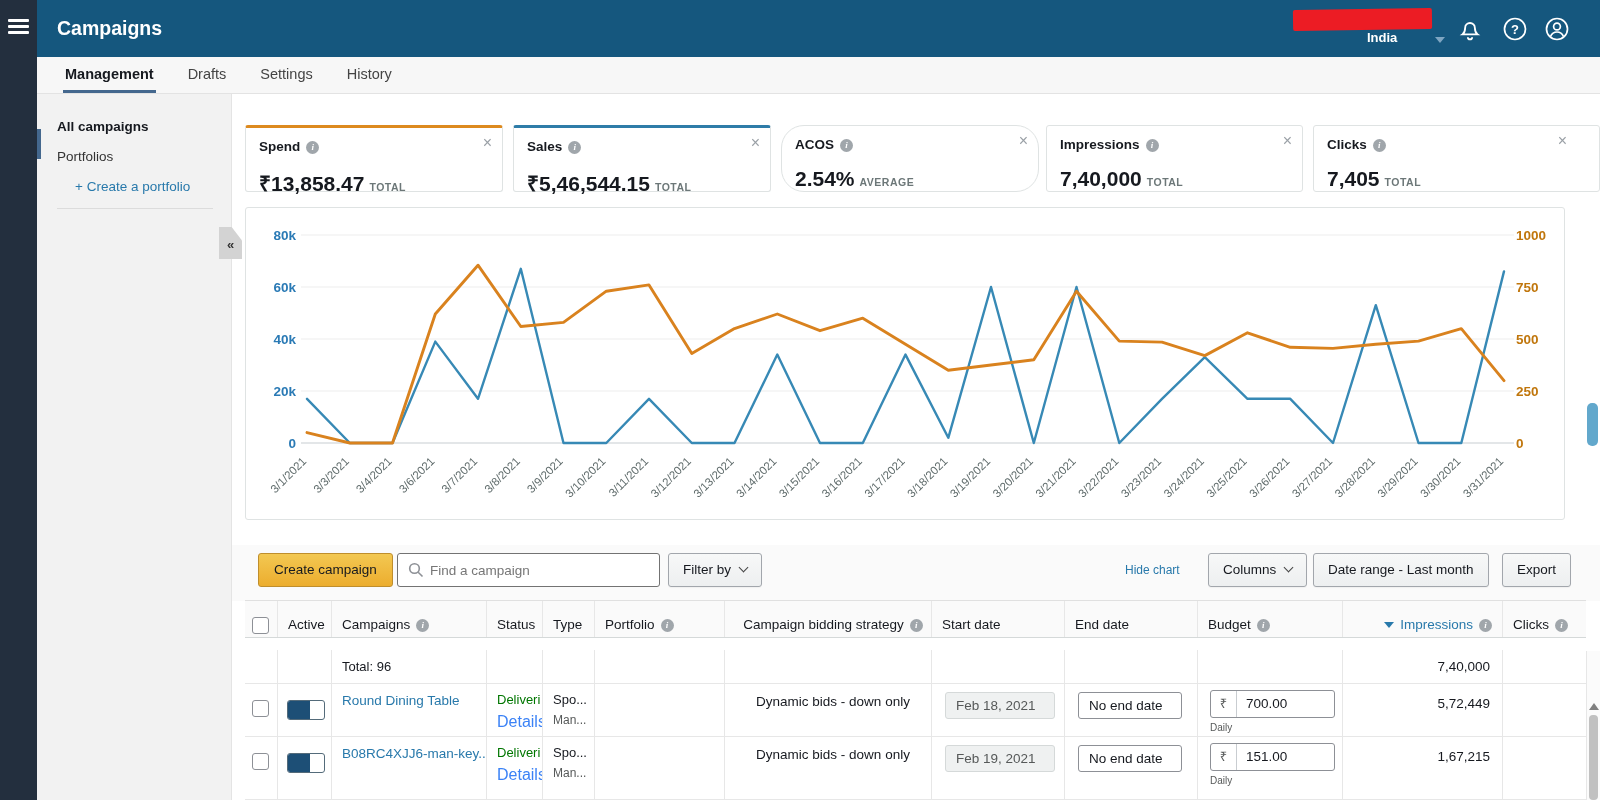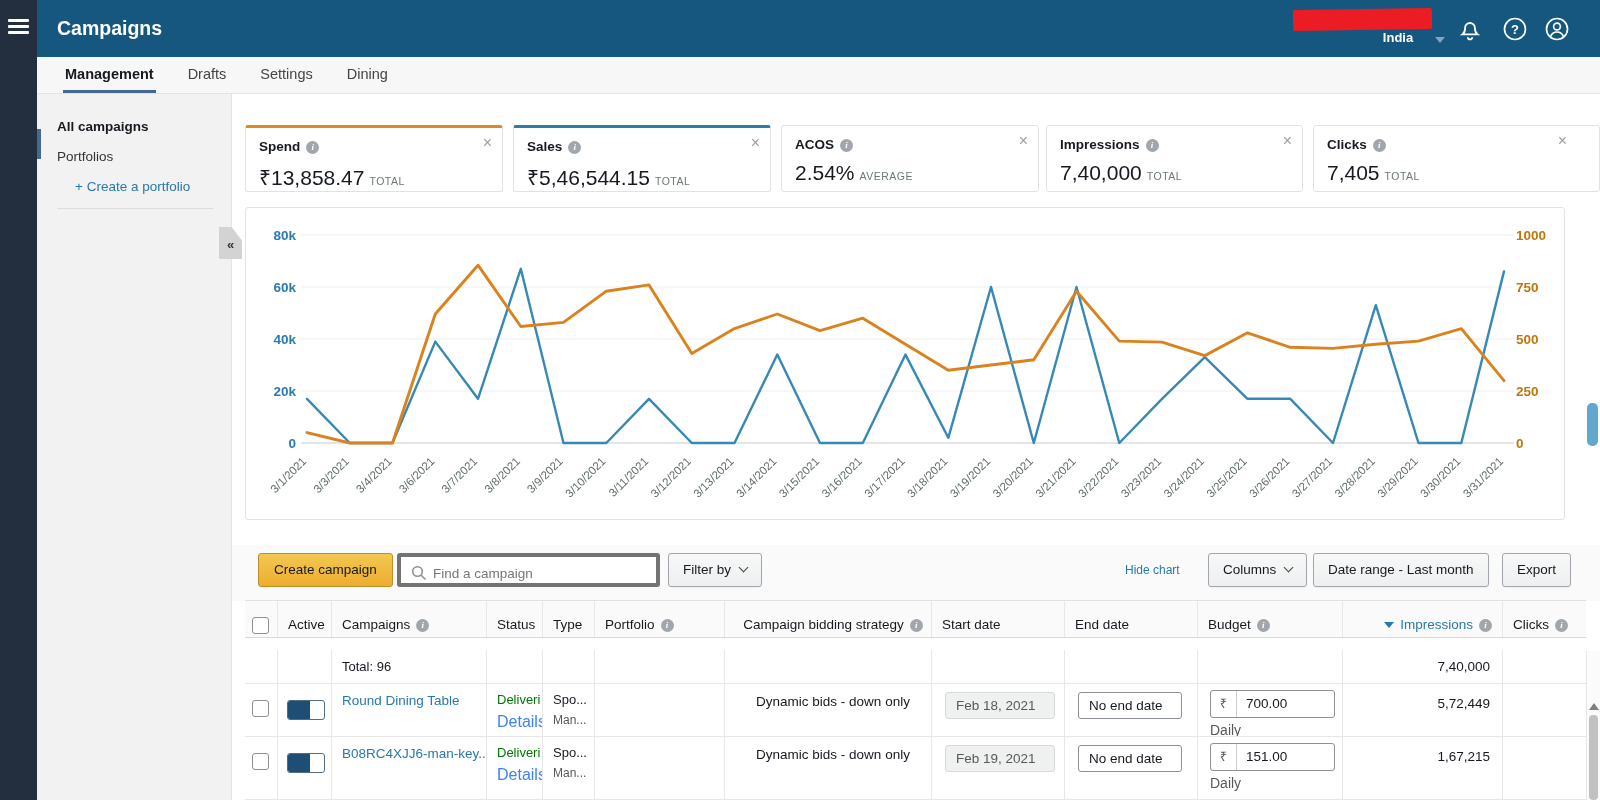--- a/index.html
+++ b/index.html
@@ -9,21 +9,21 @@
 
   
   .leftstrip { position:absolute; left:0; top:0; width:37px; height:800px; background:#232F3E; z-index:30; }
   .hamburger { position:absolute; left:8px; top:19px; width:21px; height:15px; cursor:pointer; }
   .hamburger i { display:block; height:3px; background:#fff; border-radius:1px; margin-bottom:3px; }
 
   
   .topbar { position:absolute; left:37px; top:0; width:1563px; height:57px; background:#15577E; z-index:25; }
   .topbar .title { position:absolute; left:20px; top:0; line-height:57px; color:#fff; font-size:19.5px; font-weight:bold; }
   .redbox { position:absolute; left:1256px; top:9px; width:139px; height:21px; background:#EC1C24; border-radius:2px; transform:rotate(-0.8deg); }
-  .region { position:absolute; left:1330px; top:30px; width:62px; text-align:center; color:#fff; font-size:13px; font-weight:bold; }
+  .region { position:absolute; left:1330px; top:30px; width:62px; text-align:left; color:#fff; font-size:13px; font-weight:bold; }
   .region-caret { position:absolute; left:1398px; top:37px; width:0; height:0; border-left:5px solid transparent; border-right:5px solid transparent; border-top:6px solid #7FA6C2; }
   .topicon { position:absolute; top:16px; width:26px; height:26px; cursor:pointer; }
 
   
   .tabbar { position:absolute; left:37px; top:57px; width:1563px; height:37px; background:#F7F7F7; border-bottom:1px solid #E3E3E3; display:flex; padding-left:26px; gap:30px; z-index:24; }
   .tab { font-size:14.5px; color:#444; line-height:34px; padding:0 2px; cursor:pointer; border-bottom:3px solid transparent; }
   .tab.active { color:#16191F; font-weight:bold; border-bottom-color:#44688E; }
 
   
   .sidebar { position:absolute; left:37px; top:94px; width:195px; height:706px; background:#F2F2F2; border-right:1px solid #E4E4E4; z-index:20; }
@@ -37,43 +37,43 @@
     clip-path:polygon(0 0,55% 0,100% 42%,100% 100%,0 100%); color:#333; font-size:13px; font-weight:bold;
     text-align:center; line-height:36px; cursor:pointer; z-index:22; }
 
   
   .main { position:absolute; left:232px; top:94px; width:1368px; height:706px; background:#fff; }
 
   
   .card { position:absolute; top:31px; height:67px; background:#fff; border:1px solid #DFE3E3; border-radius:3px; padding:9px 13px; }
   .card.c1 { left:13px;  width:258px; border-top:3px solid #DD8A1F; }
   .card.c2 { left:281px; width:258px; border-top:3px solid #2E7CA8; }
-  .card.c3 { left:549px; width:258px; }
+  .card.c3 { left:549px; width:258px;border-radius:23px; }
   .card.c4 { left:814px; width:257px; }
   .card.c5 { left:1081px; width:287px; }
   .card .lbl { font-size:13.5px; font-weight:bold; color:#16191F; }
   .info-i { display:inline-block; width:13px; height:13px; margin-left:6px; border-radius:50%; background:#A0A6AB; color:#fff;
     font-size:9px; line-height:13px; text-align:center; font-weight:bold; vertical-align:1px; cursor:pointer; }
   .info-i::before { content:"i"; font-style:italic; font-family:"Liberation Serif", serif; }
   .card-x { position:absolute; right:10px; top:7px; color:#9AA0A6; font-size:16px; line-height:16px; cursor:pointer; }
   .card-x::before { content:"\00d7"; }
-  .card .val { margin-top:8px; font-size:21px; color:#16191F; }
+  .card .val { margin-top:14px; font-size:21px; color:#16191F;font-weight:bold; }
   .card .unit { font-size:10.5px; color:#6C7778; margin-left:5px; letter-spacing:0.5px; }
 
   
   .chartcard { position:absolute; left:13px; top:113px; width:1320px; height:313px; background:#fff; border:1px solid #DFE3E3; border-radius:3px; }
   .chartcard svg { position:absolute; left:0; top:0; }
 
   
   .toolband { position:absolute; left:0; top:451px; width:1368px; height:56px; background:#FAFAFA; }
   .btn { position:absolute; top:8px; height:34px; font-size:13.5px; color:#16191F; line-height:32px; padding:0 14px;
     background:linear-gradient(#F7F8F8,#EDEFF0); border:1px solid #A2A6AC; border-radius:3px; cursor:pointer; box-shadow:0 1px 1px rgba(0,0,0,0.04); }
   .btn-create { position:absolute; left:26px; top:8px; height:34px; font-size:13.5px; color:#16191F; line-height:32px; padding:0 15px;
     background:linear-gradient(#F3C852,#ECAD2E); border:1px solid #BF8E2C; border-radius:3px; cursor:pointer; }
-  .searchbox { position:absolute; left:165px; top:8px; width:263px; height:34px; background:#fff; border:4px solid #737373; border-radius:3px; }
+  .searchbox { position:absolute; left:165px; top:8px; width:263px; height:34px; background:#fff; border:1px solid #737373; border-radius:3px; }
   .searchbox svg { position:absolute; left:10px; top:8px; }
   .searchbox input { position:absolute; left:32px; top:1px; width:225px; height:30px; border:0; outline:none; font-size:13.5px;
     font-family:"Liberation Sans", sans-serif; color:#16191F; background:transparent; }
   .searchbox input::placeholder { color:#767676; }
   .chev { display:inline-block; width:7px; height:7px; border-right:1.6px solid #444; border-bottom:1.6px solid #444;
     transform:rotate(45deg); margin-left:9px; vertical-align:3px; }
   .link { color:#2879AB; font-size:12px; cursor:pointer; }
   .hidechart { position:absolute; left:893px; top:18px; }
   .b-columns { left:976px; } .b-date { left:1081px; } .b-export { left:1270px; }
 
@@ -117,21 +117,21 @@
   .r-total .num { line-height:33px; }
   .r-1 .num, .r-2 .num { padding-top:12px; }
   .datebox { position:absolute; left:13px; top:8px; width:110px; height:27px; background:#EFF1F1; border:1px solid #D5D9D9;
     border-radius:3px; font-size:13.5px; color:#565959; line-height:25px; padding-left:10px; cursor:pointer; }
   .endbox { position:absolute; left:13px; top:8px; width:104px; height:27px; background:#fff; border:1px solid #8D9096;
     border-radius:3px; font-size:13.5px; color:#16191F; line-height:25px; padding-left:10px; cursor:pointer; }
   .budget { position:absolute; left:12px; top:6px; width:125px; height:28px; background:#fff; border:1px solid #8D9096;
     border-radius:3px; display:flex; }
   .budget .cur { width:26px; border-right:1px solid #C9CDD1; text-align:center; line-height:26px; font-size:13px; color:#565959; }
   .budget .amt { flex:1; line-height:26px; padding-left:9px; font-size:13.5px; color:#16191F; }
-  .freq { position:absolute; left:12px; top:38px; font-size:14px; color:#565959; }
+  .freq { position:absolute; left:12px; top:38px; font-size:10px; color:#565959; }
 
   
   .pagescroll-thumb { position:absolute; left:1587px; top:403px; width:11px; height:43px; background:#62A8CC; border-radius:5px; z-index:40; cursor:pointer; }
   .tablescroll { position:absolute; left:1586px; top:651px; width:14px; height:149px; background:#FBFBFB; border-left:1px solid #E7E7E7; z-index:40; }
   .ts-up { position:absolute; left:2px; top:52px; width:0; height:0; border-left:5px solid transparent; border-right:5px solid transparent;
     border-bottom:7px solid #808080; cursor:pointer; }
   .ts-thumb { position:absolute; left:2px; top:64px; width:9px; height:85px; background:#C1C1C1; border-radius:4px; cursor:pointer; }
 </style>
 </head>
 <body>
@@ -163,21 +163,21 @@
       <circle cx="12" cy="12" r="10.5"></circle>
       <circle cx="12" cy="9.5" r="3.4"></circle>
       <path d="M5.5 19.5 c1.5-3.5 4-4.5 6.5-4.5 s5 1 6.5 4.5"></path>
     </svg>
   </div>
 
   <div class="tabbar">
     <div class="tab active">Management</div>
     <div class="tab">Drafts</div>
     <div class="tab">Settings</div>
-    <div class="tab">Dining</div>
+    <div class="tab">History</div>
   </div>
 
   <div class="sidebar">
     <div class="side-item first active">
       <span class="side-accent"></span>
       <span>All campaigns</span>
     </div>
     <div class="side-item">
       <span>Portfolios</span>
     </div>

